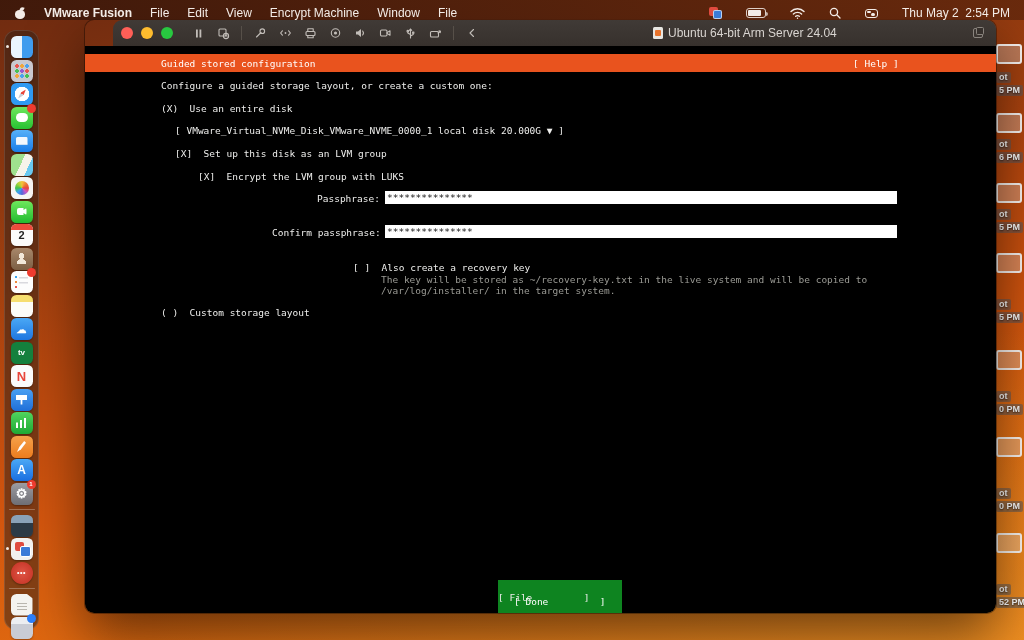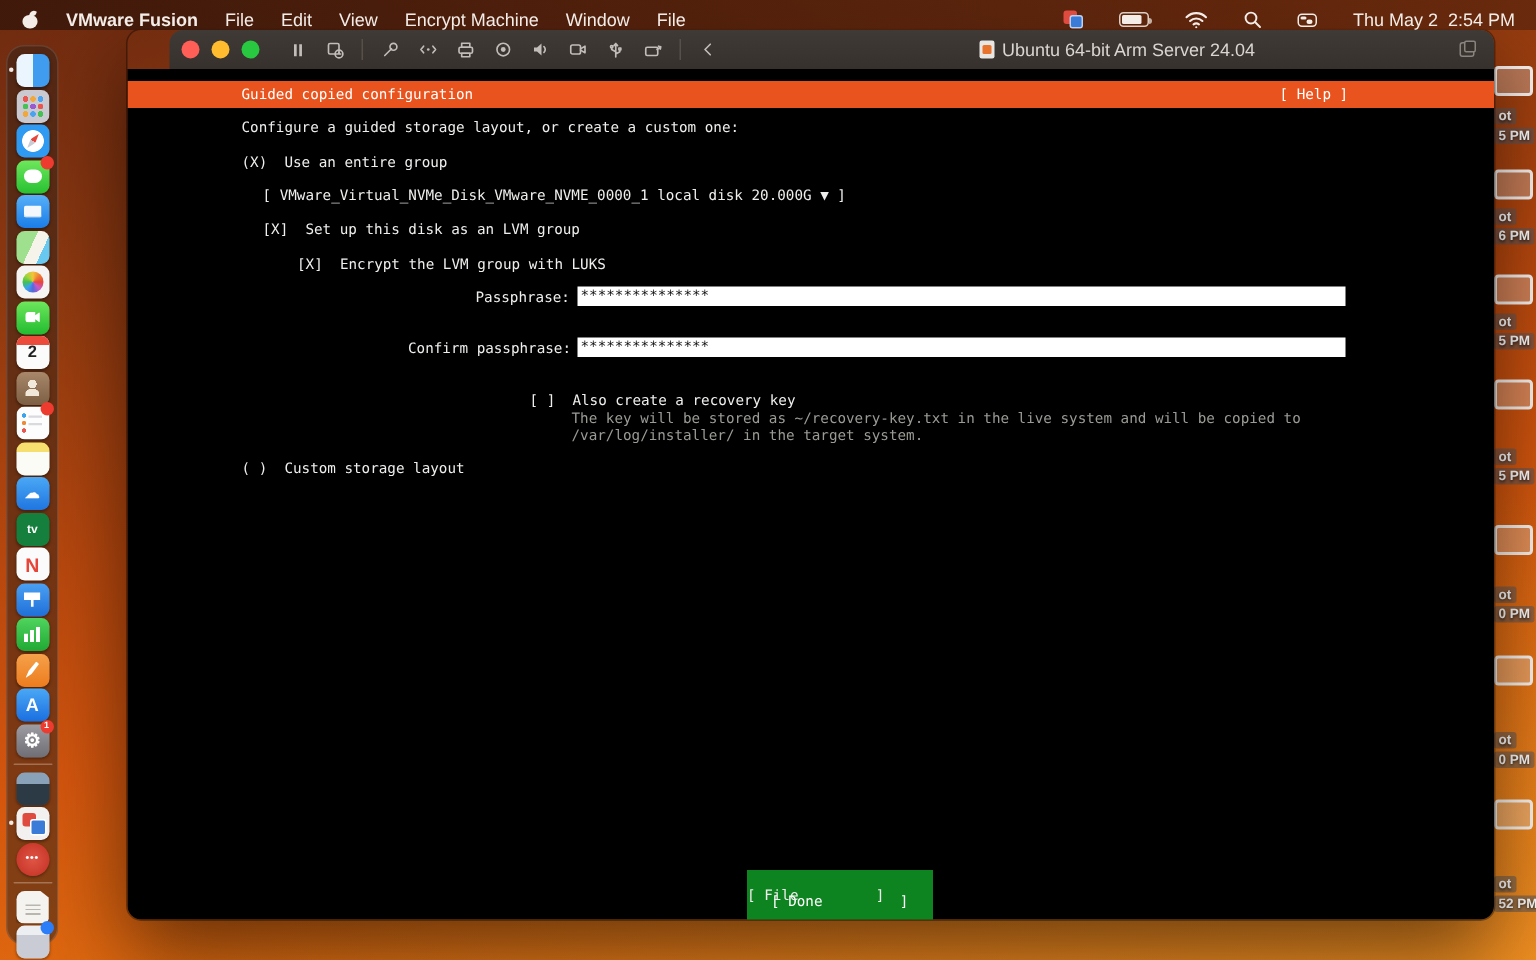--- a/index.html
+++ b/index.html
@@ -358,26 +358,26 @@
       </span>
     <span class="win-title">
       <span class="doc-ico"></span>
       <span>Ubuntu 64-bit Arm Server 24.04</span>
     </span>
     <span class="win-fs-ico"></span>
   </div>
 
   <div class="vm-screen">
     <div class="orange-bar">
-      <span class="hdr">Guided copied configuration</span>
+      <span class="hdr">Guided stored configuration</span>
       <span class="help">[ Help ]</span>
     </div>
 
     <div class="line" style="left:76px; top:34px;">Configure a guided storage layout, or create a custom one:</div>
-    <div class="line" style="left:76px; top:57px;">(X)  Use an entire group</div>
+    <div class="line" style="left:76px; top:57px;">(X)  Use an entire disk</div>
     <div class="line" style="left:90px; top:79px;">[ VMware_Virtual_NVMe_Disk_VMware_NVME_0000_1 local disk 20.000G ▼ ]</div>
     <div class="line" style="left:90px; top:102px;">[X]  Set up this disk as an LVM group</div>
     <div class="line" style="left:113px; top:125px;">[X]  Encrypt the LVM group with LUKS</div>
 
     <div class="line" style="left:232px; top:147px;">Passphrase:</div>
     <input class="pw-field" style="top: 145px;" readonly="" value="***************">
 
     <div class="line" style="left:187px; top:181px;">Confirm passphrase:</div>
     <input class="pw-field" style="top: 179px;" readonly="" value="***************">
 

